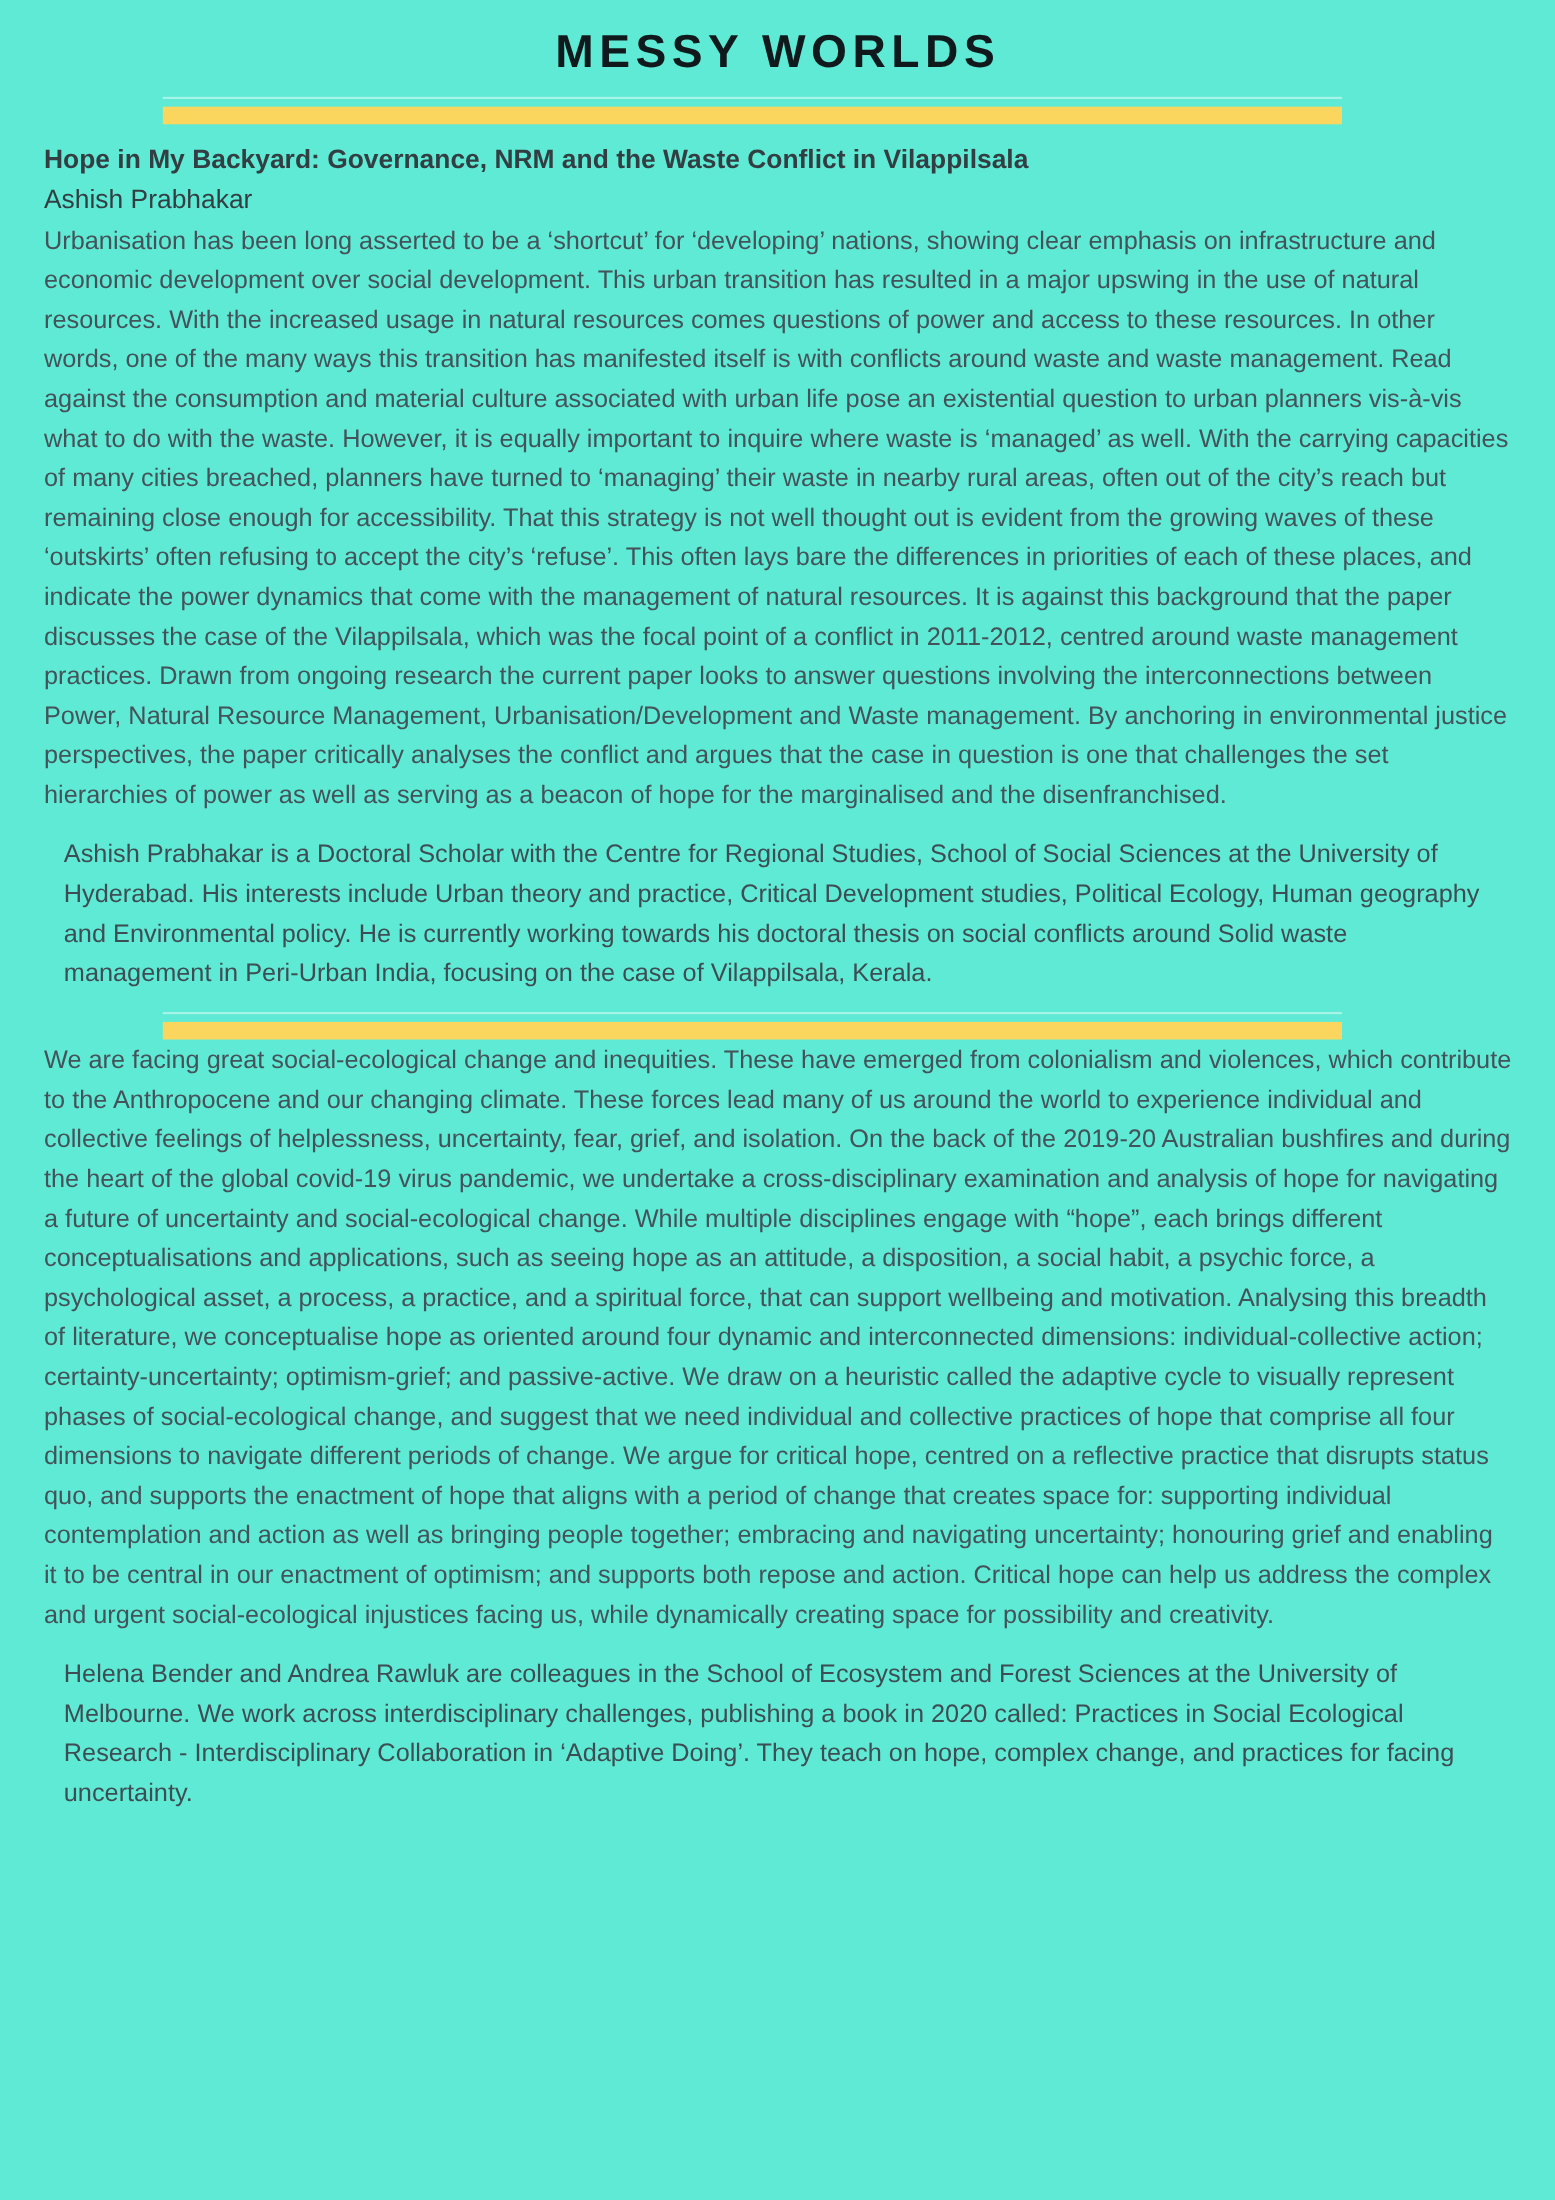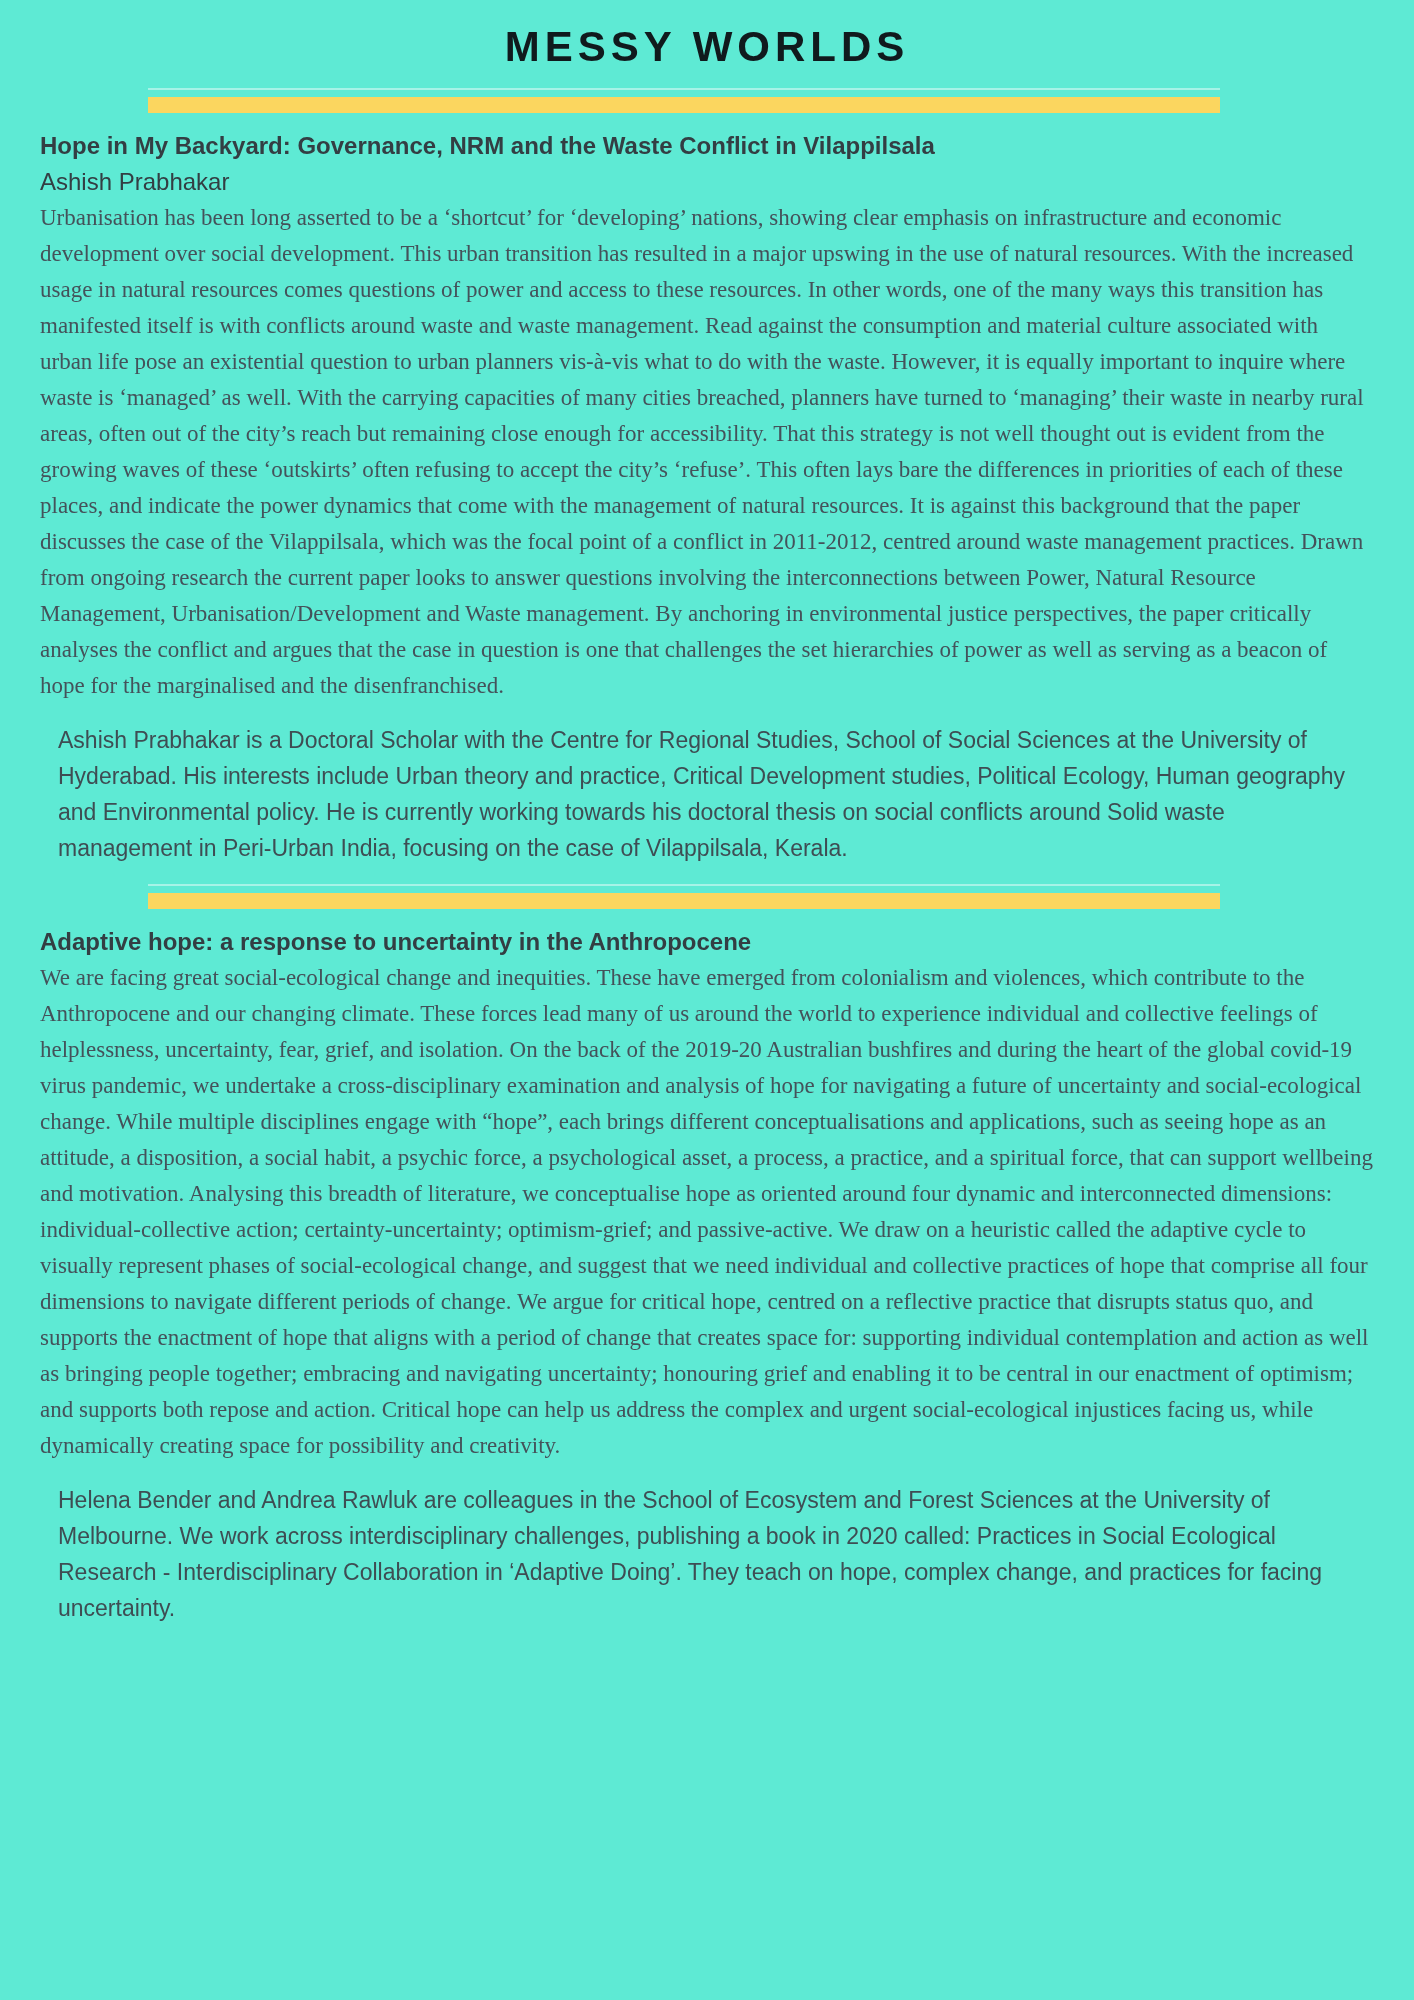--- a/index.html
+++ b/index.html
@@ -51,21 +51,21 @@
     font-weight: 700;
     color: #333e43;
     line-height: 36px;
   }
   .talk-authors {
     font-size: 24px;
     font-weight: 400;
     color: #333e43;
     line-height: 36px;
   }
-  .abstract { margin: 0; font-family: Liberation Serif, serif; }
+  .abstract { margin: 0; }
   .bio {
     margin: 18px;
     color: #3e4d53;
   }
 </style>
 </head>
 <body>
 
 <div class="page">
 
@@ -82,18 +82,17 @@
     <p class="abstract">Urbanisation has been long asserted to be a ‘shortcut’ for ‘developing’ nations, showing clear emphasis on infrastructure and economic development over social development. This urban transition has resulted in a major upswing in the use of natural resources. With the increased usage in natural resources comes questions of power and access to these resources. In other words, one of the many ways this transition has manifested itself is with conflicts around waste and waste management. Read against the consumption and material culture associated with urban life pose an existential question to urban planners vis-à-vis what to do with the waste. However, it is equally important to inquire where waste is ‘managed’ as well. With the carrying capacities of many cities breached, planners have turned to ‘managing’ their waste in nearby rural areas, often out of the city’s reach but remaining close enough for accessibility. That this strategy is not well thought out is evident from the growing waves of these ‘outskirts’ often refusing to accept the city’s ‘refuse’. This often lays bare the differences in priorities of each of these places, and indicate the power dynamics that come with the management of natural resources. It is against this background that the paper discusses the case of the Vilappilsala, which was the focal point of a conflict in 2011-2012, centred around waste management practices. Drawn from ongoing research the current paper looks to answer questions involving the interconnections between Power, Natural Resource Management, Urbanisation/Development and Waste management. By anchoring in environmental justice perspectives, the paper critically analyses the conflict and argues that the case in question is one that challenges the set hierarchies of power as well as serving as a beacon of hope for the marginalised and the disenfranchised.</p>
     <p class="bio">Ashish Prabhakar is a Doctoral Scholar with the Centre for Regional Studies, School of Social Sciences at the University of Hyderabad. His interests include Urban theory and practice, Critical Development studies, Political Ecology, Human geography and Environmental policy. He is currently working towards his doctoral thesis on social conflicts around Solid waste management in Peri-Urban India, focusing on the case of Vilappilsala, Kerala.</p>
   </section>
 
   <div class="divider mid">
     <div class="thin"></div>
     <div class="bar"></div>
   </div>
 
   <section class="section">
-    <div class="talk-title">Adaptive hope: a response to uncertainty in the Anthropocene</div>
     <p class="abstract">We are facing great social-ecological change and inequities. These have emerged from colonialism and violences, which contribute to the Anthropocene and our changing climate. These forces lead many of us around the world to experience individual and collective feelings of helplessness, uncertainty, fear, grief, and isolation. On the back of the 2019-20 Australian bushfires and during the heart of the global covid-19 virus pandemic, we undertake a cross-disciplinary examination and analysis of hope for navigating a future of uncertainty and social-ecological change. While multiple disciplines engage with “hope”, each brings different conceptualisations and applications, such as seeing hope as an attitude, a disposition, a social habit, a psychic force, a psychological asset, a process, a practice, and a spiritual force, that can support wellbeing and motivation. Analysing this breadth of literature, we conceptualise hope as oriented around four dynamic and interconnected dimensions: individual-collective action; certainty-uncertainty; optimism-grief; and passive-active. We draw on a heuristic called the adaptive cycle to visually represent phases of social-ecological change, and suggest that we need individual and collective practices of hope that comprise all four dimensions to navigate different periods of change. We argue for critical hope, centred on a reflective practice that disrupts status quo, and supports the enactment of hope that aligns with a period of change that creates space for: supporting individual contemplation and action as well as bringing people together; embracing and navigating uncertainty; honouring grief and enabling it to be central in our enactment of optimism; and supports both repose and action. Critical hope can help us address the complex and urgent social-ecological injustices facing us, while dynamically creating space for possibility and creativity.</p>
     <p class="bio">Helena Bender and Andrea Rawluk are colleagues in the School of Ecosystem and Forest Sciences at the University of Melbourne.  We work across interdisciplinary challenges, publishing a book in 2020 called: Practices in Social Ecological Research - Interdisciplinary Collaboration in ‘Adaptive Doing’. They teach on hope, complex change, and practices for facing uncertainty.</p>
   </section>
 
 </div>
 
 </body></html>

